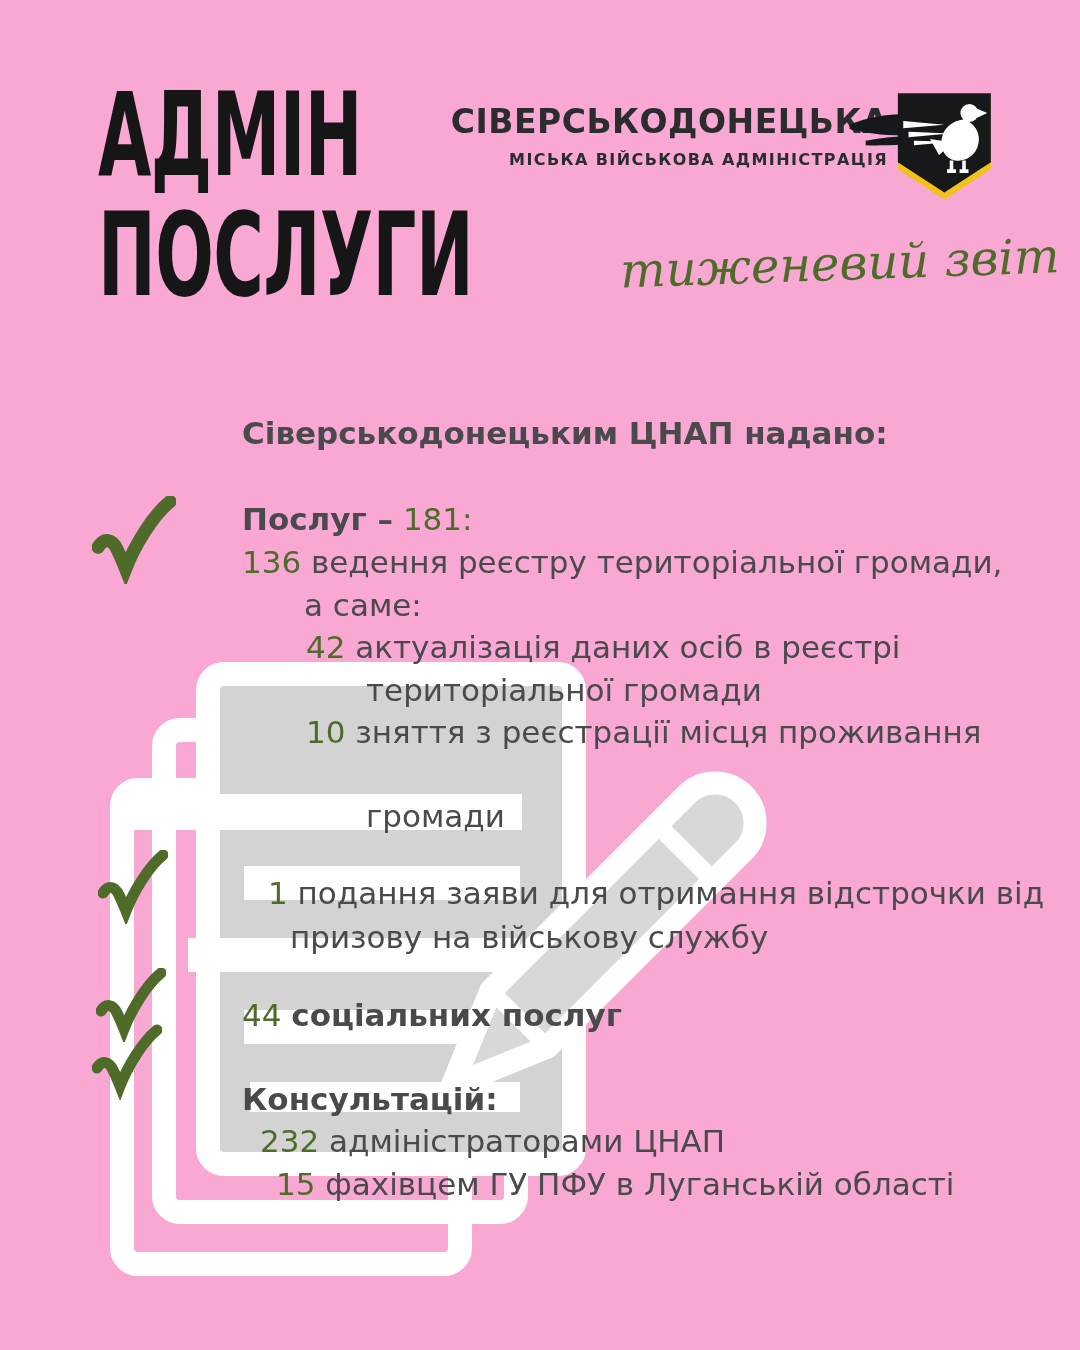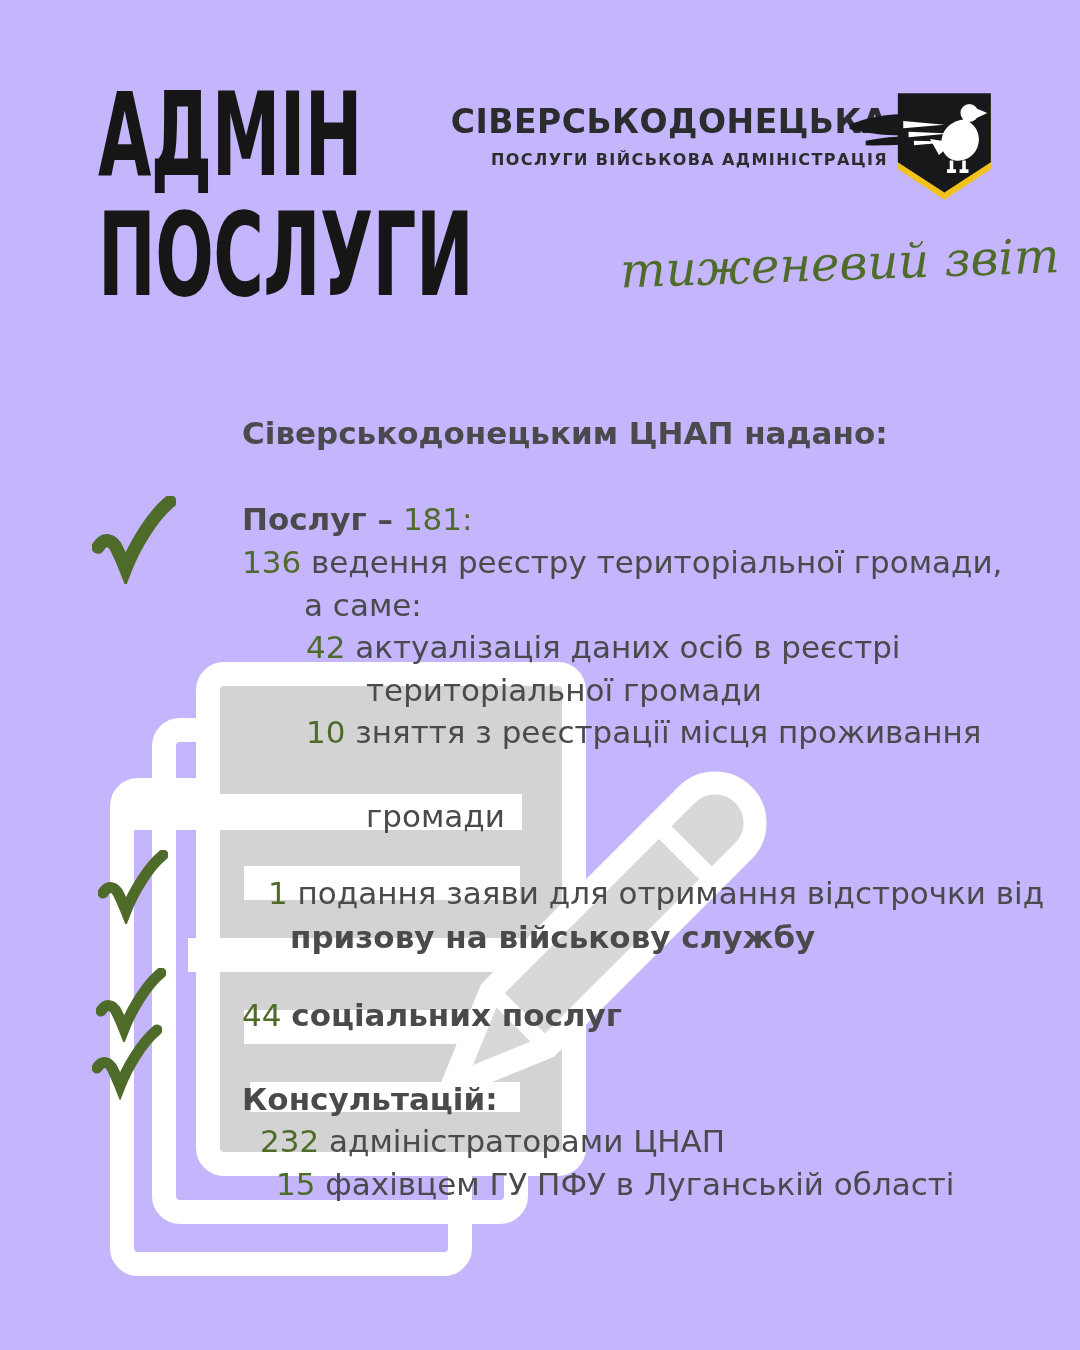--- a/index.html
+++ b/index.html
@@ -1,18 +1,18 @@
 <!DOCTYPE html>
 <html><head>
 <meta charset="utf-8">
 <style>
   html,body{margin:0;padding:0;background:#bfbfbf;}
   .poster{
     position:relative;width:1080px;height:1350px;overflow:hidden;
-    background:#c4b5fd;font-family:"DejaVu Sans",sans-serif;
+    background:#f9a8d4;font-family:"DejaVu Sans",sans-serif;
     margin:0 auto;
   }
   
   .title{
     position:absolute;left:98px;top:76px;color:#161616;
     font-weight:bold;font-size:115px;line-height:1.04;letter-spacing:-1px;
     transform:scaleX(0.60);transform-origin:0 0;white-space:nowrap;
   }
   
   .org-name{
@@ -64,21 +64,21 @@
       <path d="M 0 2 L -14 -30 L 14 -30 Z" fill="#ffffff"></path>
     </g>
   </svg>
 
   <div class="title">
     <div>АДМІН</div>
     <div>ПОСЛУГИ</div>
   </div>
 
   <div class="org-name">СІВЕРСЬКОДОНЕЦЬКА</div>
-  <div class="org-sub">ПОСЛУГИ ВІЙСЬКОВА АДМІНІСТРАЦІЯ</div>
+  <div class="org-sub">МІСЬКА ВІЙСЬКОВА АДМІНІСТРАЦІЯ</div>
 
   <svg class="emblem" width="152" height="118" viewBox="-50 0 170 130" aria-hidden="true">
     <path d="M8 14 L112 14 L112 90 L60 124 L8 90 Z" fill="#f2c21c"></path>
     <path d="M8 5 L112 5 L112 82 L60 116 L8 82 Z" fill="#17181a"></path>
 
     <path d="M-46 40 C-18 28 18 25 46 31 L46 50 C12 55 -24 51 -46 45 Z" fill="#17181a"></path>
     <path d="M-28 58 C-2 53 22 52 46 54 L46 62 C16 62 -10 64 -28 63 Z" fill="#17181a"></path>
 
     <path d="M14 36 L60 40 L14 44 Z" fill="#ffffff"></path>
     <path d="M20 48 L66 50 L20 54 Z" fill="#ffffff"></path>
@@ -143,21 +143,21 @@
 
   <div class="line" style="left:322px;top:797px;">
     <span>громади</span>
   </div>
 
   <div class="line" style="left:224px;top:874px;">
     <span class="g">1</span>
     <span>подання заяви для отримання відстрочки від</span>
   </div>
 
-  <div class="line" style="left:246px;top:918px;font-weight:bold;">
+  <div class="line" style="left:246px;top:918px;">
     <span>призову на військову службу</span>
   </div>
 
   <div class="line" style="left:198px;top:996px;">
     <span class="g">44</span>
     <span class="b">соціальних послуг</span>
   </div>
 
   <div class="line b" style="left:198px;top:1080px;">
     <span>Консультацій:</span>

